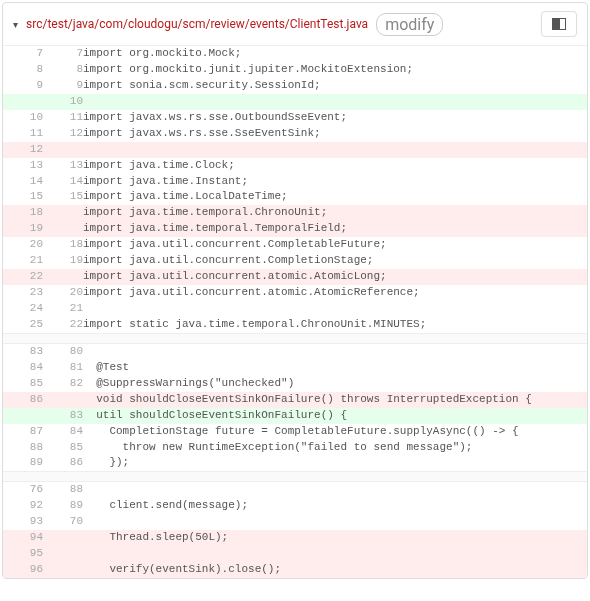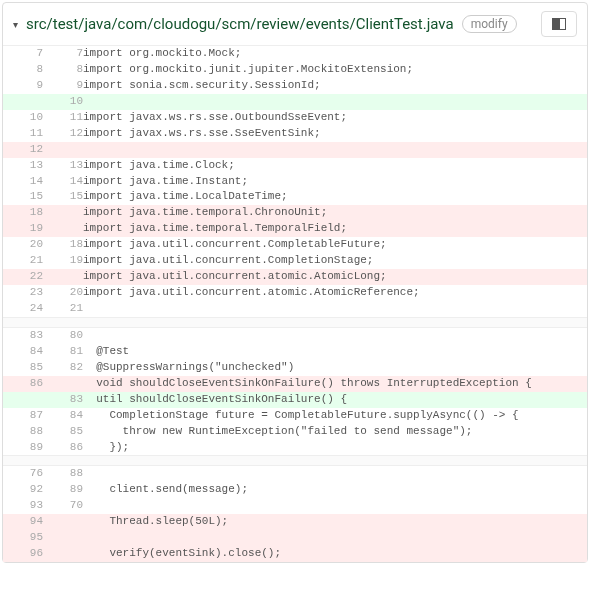--- a/index.html
+++ b/index.html
@@ -20,30 +20,30 @@
   align-items: center;
   padding: 8px 10px;
   border-bottom: 1px solid #eee;
   gap: 8px;
 }
 .chev {
   font-size: 10px;
   color: #555;
 }
 .filepath {
-  font-size: 15px;
-  color: #14532d;
+  font-size: 12px;
+  color: #b91c1c;
   flex: 0 0 auto;
   text-align: center;
 }
 .modify-badge {
   border: 1px solid #ccc;
   border-radius: 10px;
   padding: 1px 8px;
-  font-size: 12px;
+  font-size: 16px;
   color: #888;
 }
 .spacer { flex: 1; }
 .panel-btn {
   border: 1px solid #ddd;
   border-radius: 4px;
   padding: 6px 10px;
   background: #fff;
   cursor: pointer;
   display: flex;
@@ -190,20 +190,25 @@
         <tr>
           <td class="ln-old">23</td>
           <td class="ln-new">20</td>
           <td class="code">import java.util.concurrent.atomic.AtomicReference;</td>
         </tr>
         <tr>
           <td class="ln-old">24</td>
           <td class="ln-new">21</td>
           <td class="code"></td>
         </tr>
+        <tr>
+          <td class="ln-old">25</td>
+          <td class="ln-new">22</td>
+          <td class="code">import static java.time.temporal.ChronoUnit.MINUTES;</td>
+        </tr>
         <tr class="gap">
           <td colspan="3"></td>
         </tr>
         <tr>
           <td class="ln-old">83</td>
           <td class="ln-new">80</td>
           <td class="code"></td>
         </tr>
         <tr>
           <td class="ln-old">84</td>

